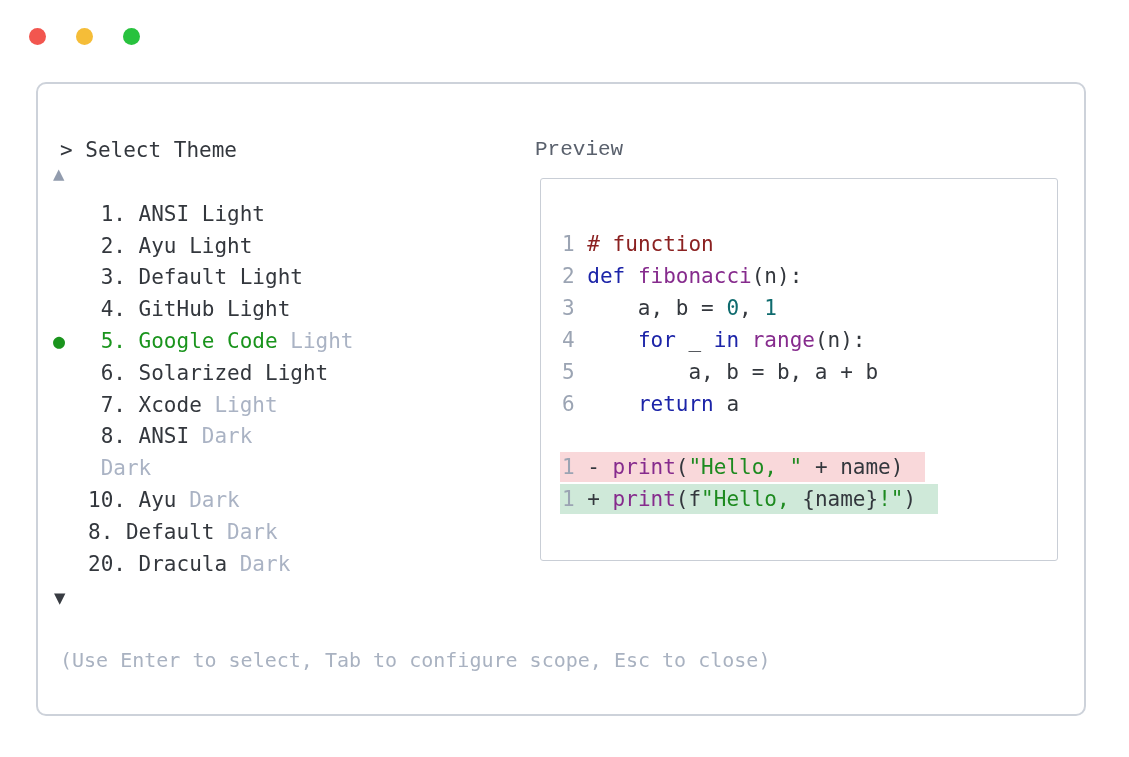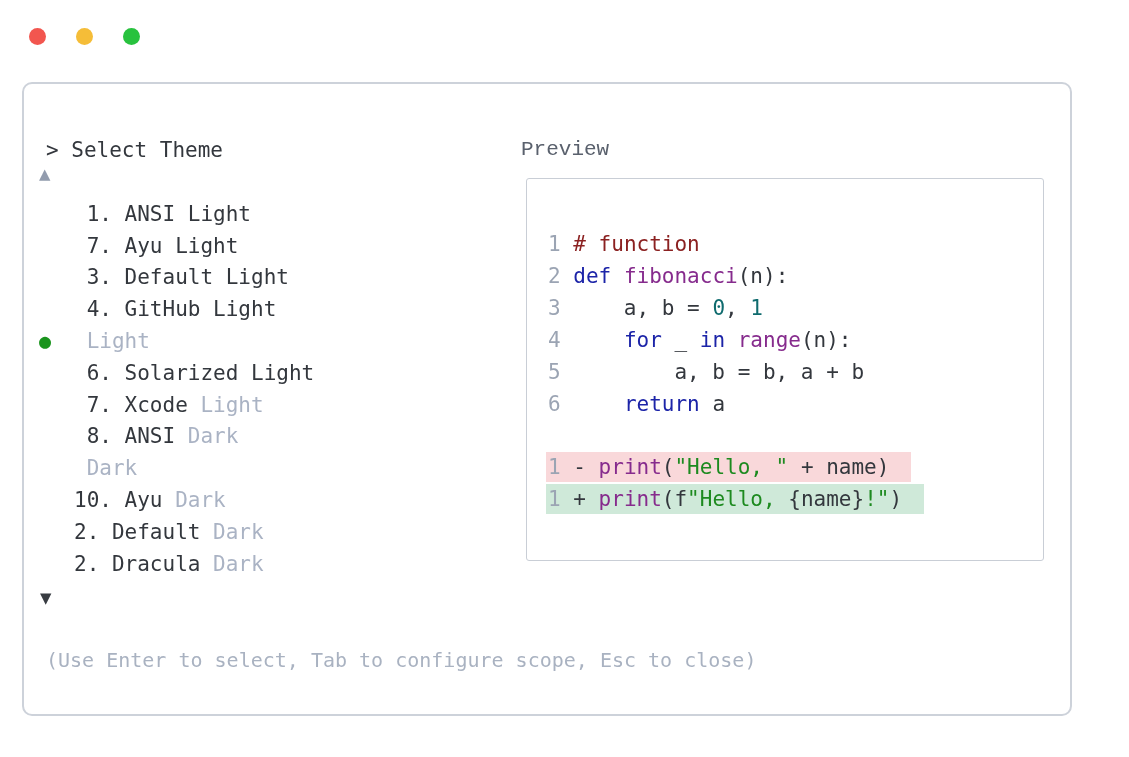--- a/index.html
+++ b/index.html
@@ -5,21 +5,21 @@
   html,body{margin:0;padding:0;}
   body{
     width:1129px;height:757px;background:#ffffff;position:relative;
     font-family:"DejaVu Sans Mono","Liberation Mono",monospace;
     -webkit-font-smoothing:antialiased;
   }
   .traffic{position:absolute;left:29px;top:28px;display:flex;gap:30px;}
   .dot{width:17px;height:17px;border-radius:50%;cursor:default;}
 
   .panel{
-    position:absolute;left:22px;top:82px;width:1050px;height:634px;
+    position:absolute;left:36px;top:82px;width:1050px;height:634px;
     box-sizing:border-box;background:#fff;
     border:2px solid var(--panel-border,#cdd2da);border-radius:10px;padding-left:28px;
   }
   .prompt{
     position:absolute;left:22px;top:50px;font-size:21px;line-height:32px;
     color:var(--text-dark,#33373d);white-space:pre;
   }
   .preview-title{
     position:absolute;left:497px;top:50px;font-size:21px;line-height:32px;
     color:var(--preview-title,#5a616d);
@@ -88,31 +88,31 @@
   <span class="dot" style="background: rgb(40, 194, 62);"></span>
 </div>
 
 <div class="panel">
   <div class="prompt">&gt; Select Theme</div>
   <div class="preview-title">Preview</div>
 
   <div class="up-arrow">▲</div>
   <div class="theme-list" id="theme-list">
       <div class="trow"><span class="gutter"></span><span class="numname style-dark"> 1. ANSI</span><span class="variant style-dark"> Light</span></div>
-      <div class="trow"><span class="gutter"></span><span class="numname style-dark"> 7. Ayu</span><span class="variant style-dark"> Light</span></div>
+      <div class="trow"><span class="gutter"></span><span class="numname style-dark"> 2. Ayu</span><span class="variant style-dark"> Light</span></div>
       <div class="trow"><span class="gutter"></span><span class="numname style-dark"> 3. Default</span><span class="variant style-dark"> Light</span></div>
       <div class="trow"><span class="gutter"></span><span class="numname style-dark"> 4. GitHub</span><span class="variant style-dark"> Light</span></div>
-      <div class="trow"><span class="gutter">●</span><span class="variant style-muted"> Light</span></div>
+      <div class="trow"><span class="gutter">●</span><span class="numname style-green"> 5. Google Code</span><span class="variant style-muted"> Light</span></div>
       <div class="trow"><span class="gutter"></span><span class="numname style-dark"> 6. Solarized</span><span class="variant style-dark"> Light</span></div>
       <div class="trow"><span class="gutter"></span><span class="numname style-dark"> 7. Xcode</span><span class="variant style-muted"> Light</span></div>
       <div class="trow"><span class="gutter"></span><span class="numname style-dark"> 8. ANSI</span><span class="variant style-muted"> Dark</span></div>
       <div class="trow"><span class="gutter"></span><span class="variant style-muted"> Dark</span></div>
       <div class="trow"><span class="gutter"></span><span class="numname style-dark">10. Ayu</span><span class="variant style-muted"> Dark</span></div>
-      <div class="trow"><span class="gutter"></span><span class="numname style-dark">2. Default</span><span class="variant style-muted"> Dark</span></div>
-      <div class="trow"><span class="gutter"></span><span class="numname style-dark">2. Dracula</span><span class="variant style-muted"> Dark</span></div>
+      <div class="trow"><span class="gutter"></span><span class="numname style-dark">8. Default</span><span class="variant style-muted"> Dark</span></div>
+      <div class="trow"><span class="gutter"></span><span class="numname style-dark">20. Dracula</span><span class="variant style-muted"> Dark</span></div>
     </div>
   <div class="down-arrow">▼</div>
 
   <div class="preview-box">
     <div class="code" id="code"><div class="code-line"><span class="linewrap diff-none"><span class="tok-linenum">1</span><span class="tok-plain"> </span><span class="tok-comment"># function</span></span></div><div class="code-line"><span class="linewrap diff-none"><span class="tok-linenum">2</span><span class="tok-plain"> </span><span class="tok-keyword">def</span><span class="tok-plain"> </span><span class="tok-func">fibonacci</span><span class="tok-plain">(n):</span></span></div><div class="code-line"><span class="linewrap diff-none"><span class="tok-linenum">3</span><span class="tok-plain">     a, b = </span><span class="tok-number">0</span><span class="tok-plain">, </span><span class="tok-number">1</span></span></div><div class="code-line"><span class="linewrap diff-none"><span class="tok-linenum">4</span><span class="tok-plain">     </span><span class="tok-keyword">for</span><span class="tok-plain"> _ </span><span class="tok-keyword">in</span><span class="tok-plain"> </span><span class="tok-func">range</span><span class="tok-plain">(n):</span></span></div><div class="code-line"><span class="linewrap diff-none"><span class="tok-linenum">5</span><span class="tok-plain">         a, b = b, a + b</span></span></div><div class="code-line"><span class="linewrap diff-none"><span class="tok-linenum">6</span><span class="tok-plain">     </span><span class="tok-keyword">return</span><span class="tok-plain"> a</span></span></div><div class="code-line"><span class="linewrap diff-none"></span></div><div class="code-line"><span class="linewrap diff-removed"><span class="tok-linenum">1</span><span class="tok-plain"> - </span><span class="tok-func">print</span><span class="tok-plain">(</span><span class="tok-string">"Hello, "</span><span class="tok-plain"> + name)</span></span></div><div class="code-line"><span class="linewrap diff-added"><span class="tok-linenum">1</span><span class="tok-plain"> + </span><span class="tok-func">print</span><span class="tok-plain">(f</span><span class="tok-string">"Hello, </span><span class="tok-plain">{name}</span><span class="tok-string">!"</span><span class="tok-plain">)</span></span></div></div>
   </div>
 
   <div class="hint">(Use Enter to select, Tab to configure scope, Esc to close)</div>
 </div>
 

